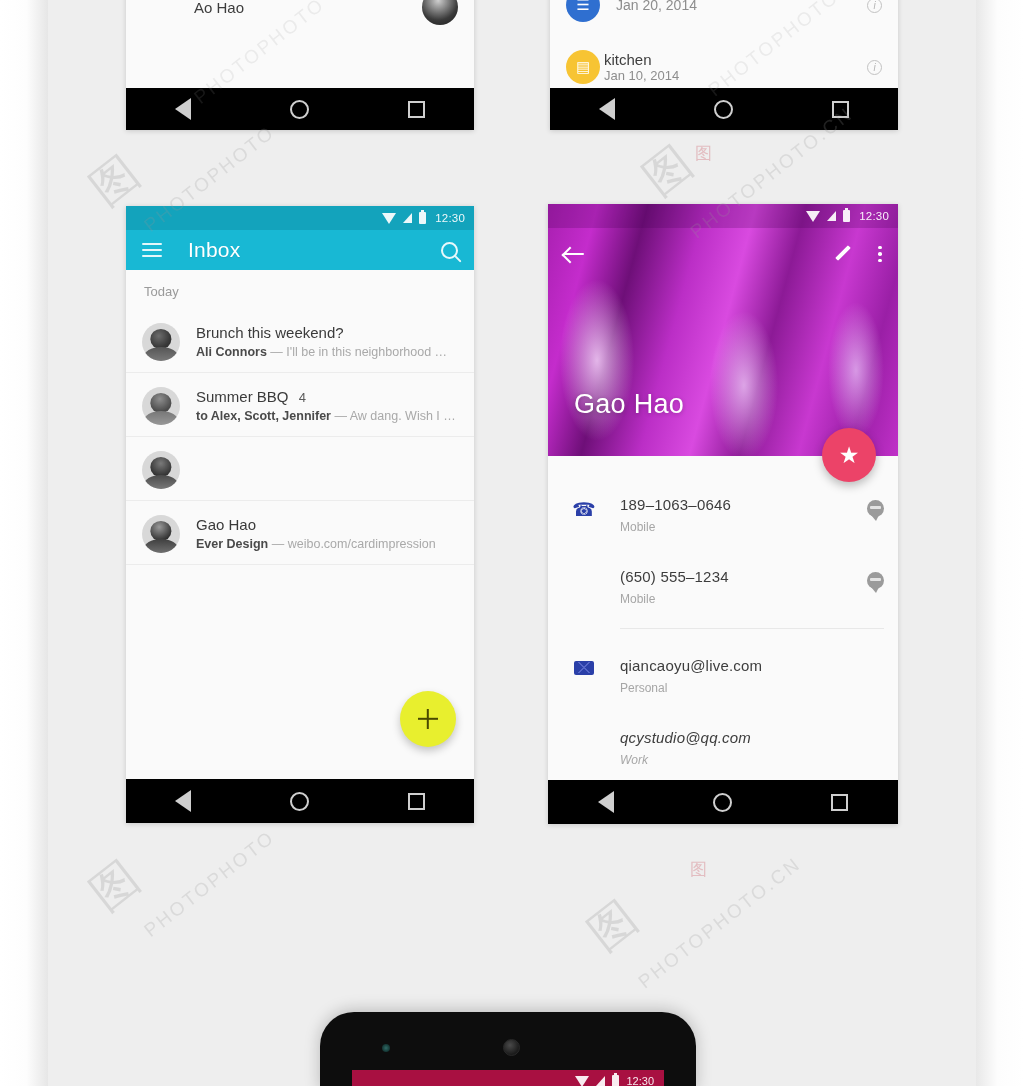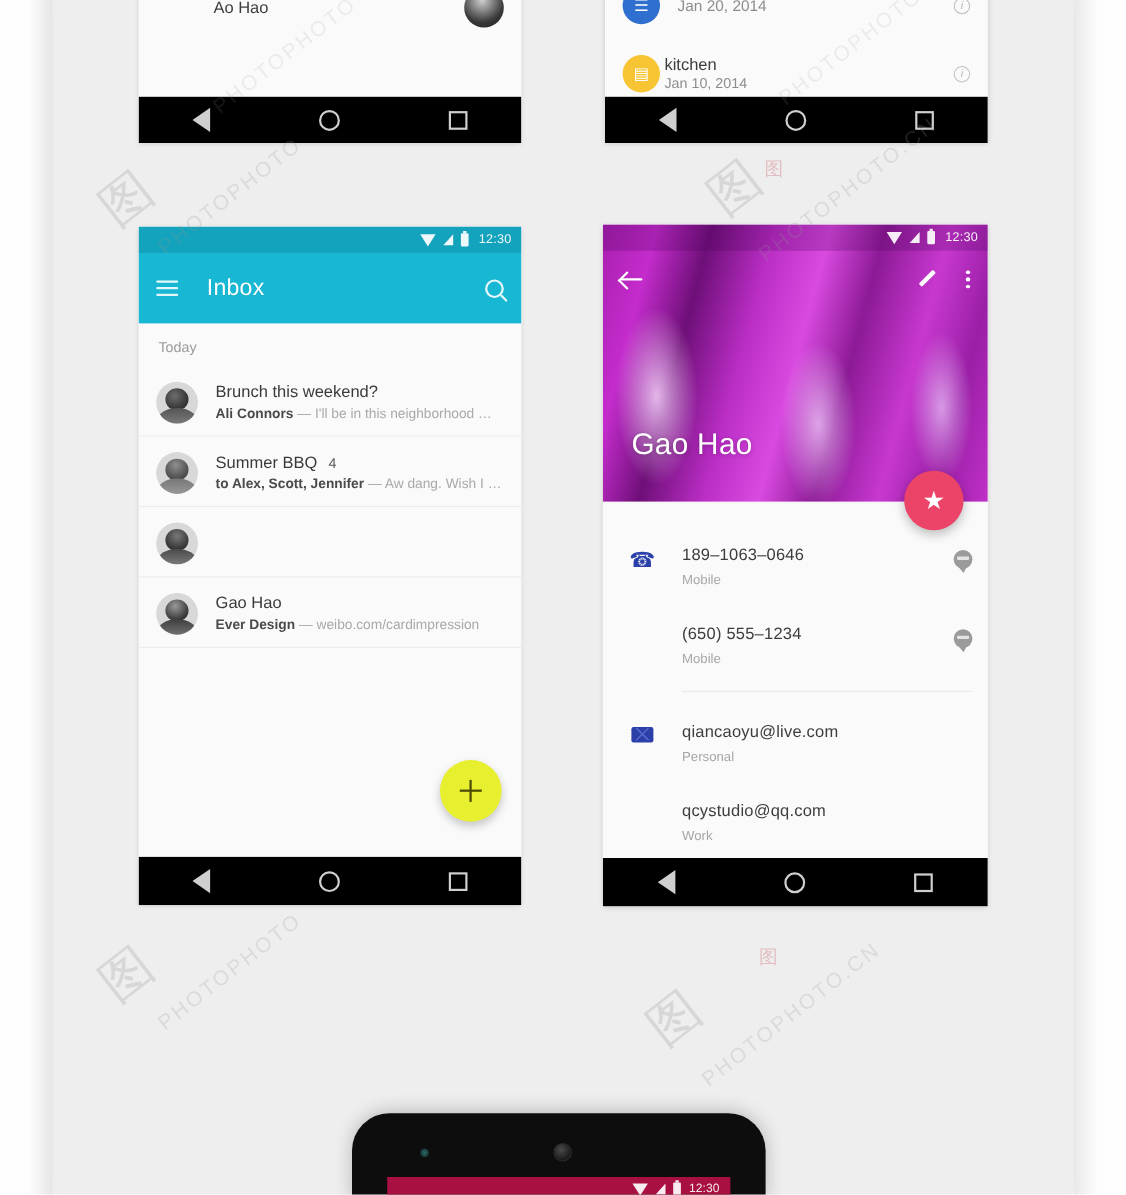--- a/index.html
+++ b/index.html
@@ -63,21 +63,21 @@
     border-radius: 1px;
     position: relative;
   }
   .ico-batt:before {
     content:''; position:absolute; top:-2.5px; left:2px;
     width:3px; height:2.5px; background: rgba(255,255,255,0.92);
   }
 
   
   .appbar {
-    height: 64px; display:flex; align-items:center;
+    height: 40px; display:flex; align-items:center;
     padding: 0 16px; gap: 0;
     color: #fff;
   }
   .appbar .title {
     font-size: 21px; font-weight: 400; margin-left: 26px;
     letter-spacing: .2px; text-shadow: 0 1px 1px rgba(0,0,0,.08);
   }
   .hamburger { width: 20px; height: 15px; display:flex; flex-direction:column; justify-content:space-between; cursor:pointer; }
   .hamburger span { display:block; height:2.4px; background:rgba(255,255,255,.88); border-radius:1px; }
   .search-ico {
@@ -525,21 +525,21 @@
         <div class="c-icon-col">
           <span class="mail-glyph"></span>
         </div>
         <div class="c-rows">
           <div class="c-row">
             <div class="c-main">
               <div class="c-value">qiancaoyu@live.com</div>
               <div class="c-label">Personal</div>
             </div>
           </div>
-          <div class="c-row" style="padding-top:22px;">
+          <div class="c-row" style="padding-top:22px;font-style:italic;">
             <div class="c-main">
               <div class="c-value">qcystudio@qq.com</div>
               <div class="c-label">Work</div>
             </div>
           </div>
         </div>
       </div>
 
     </div>
 

